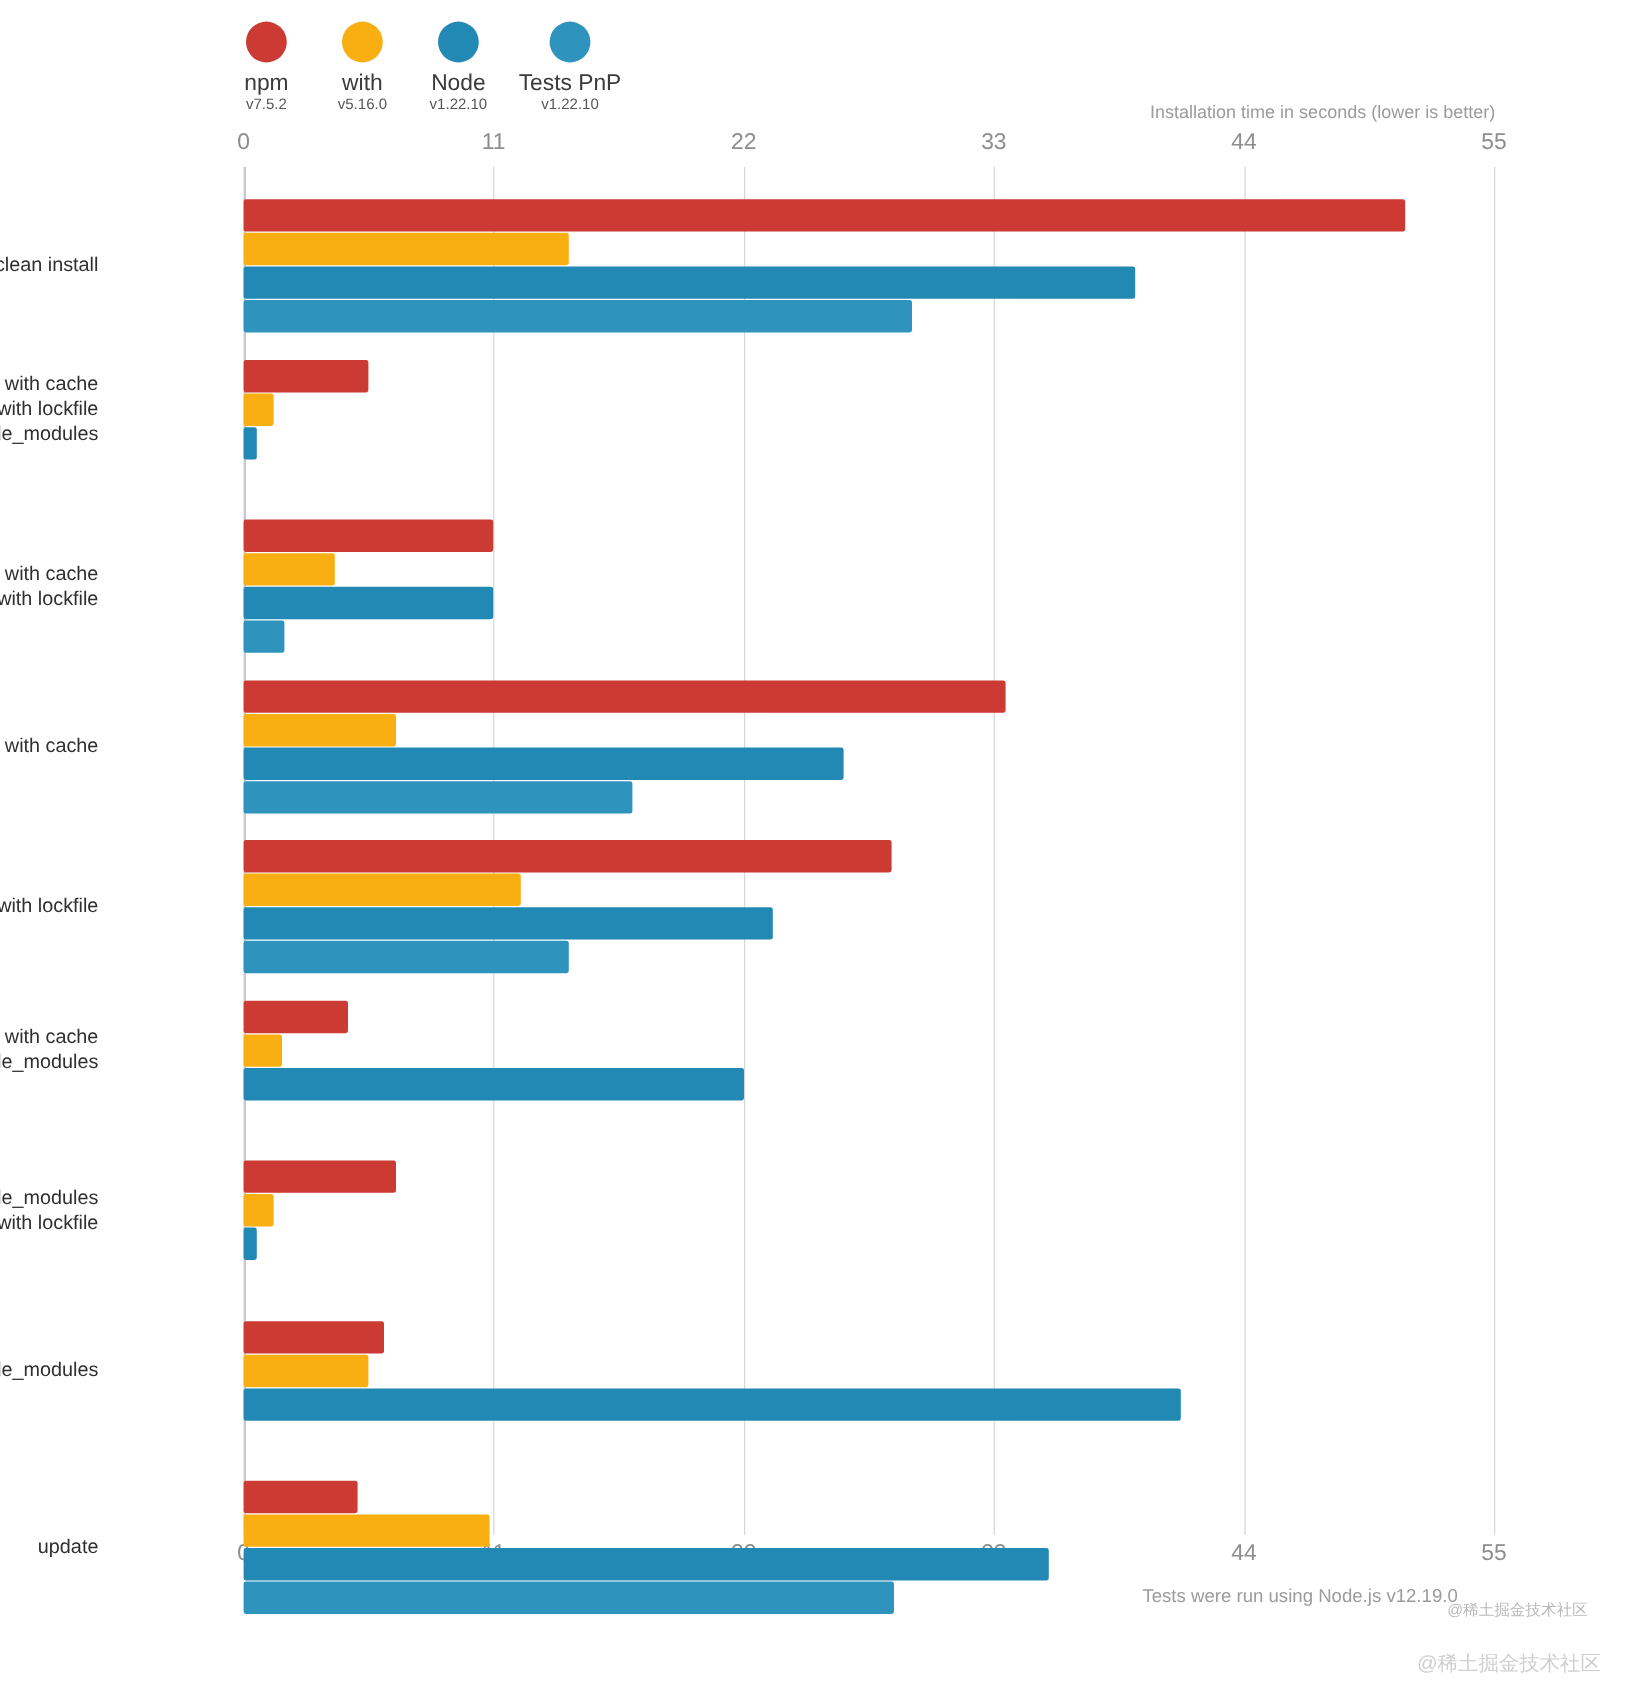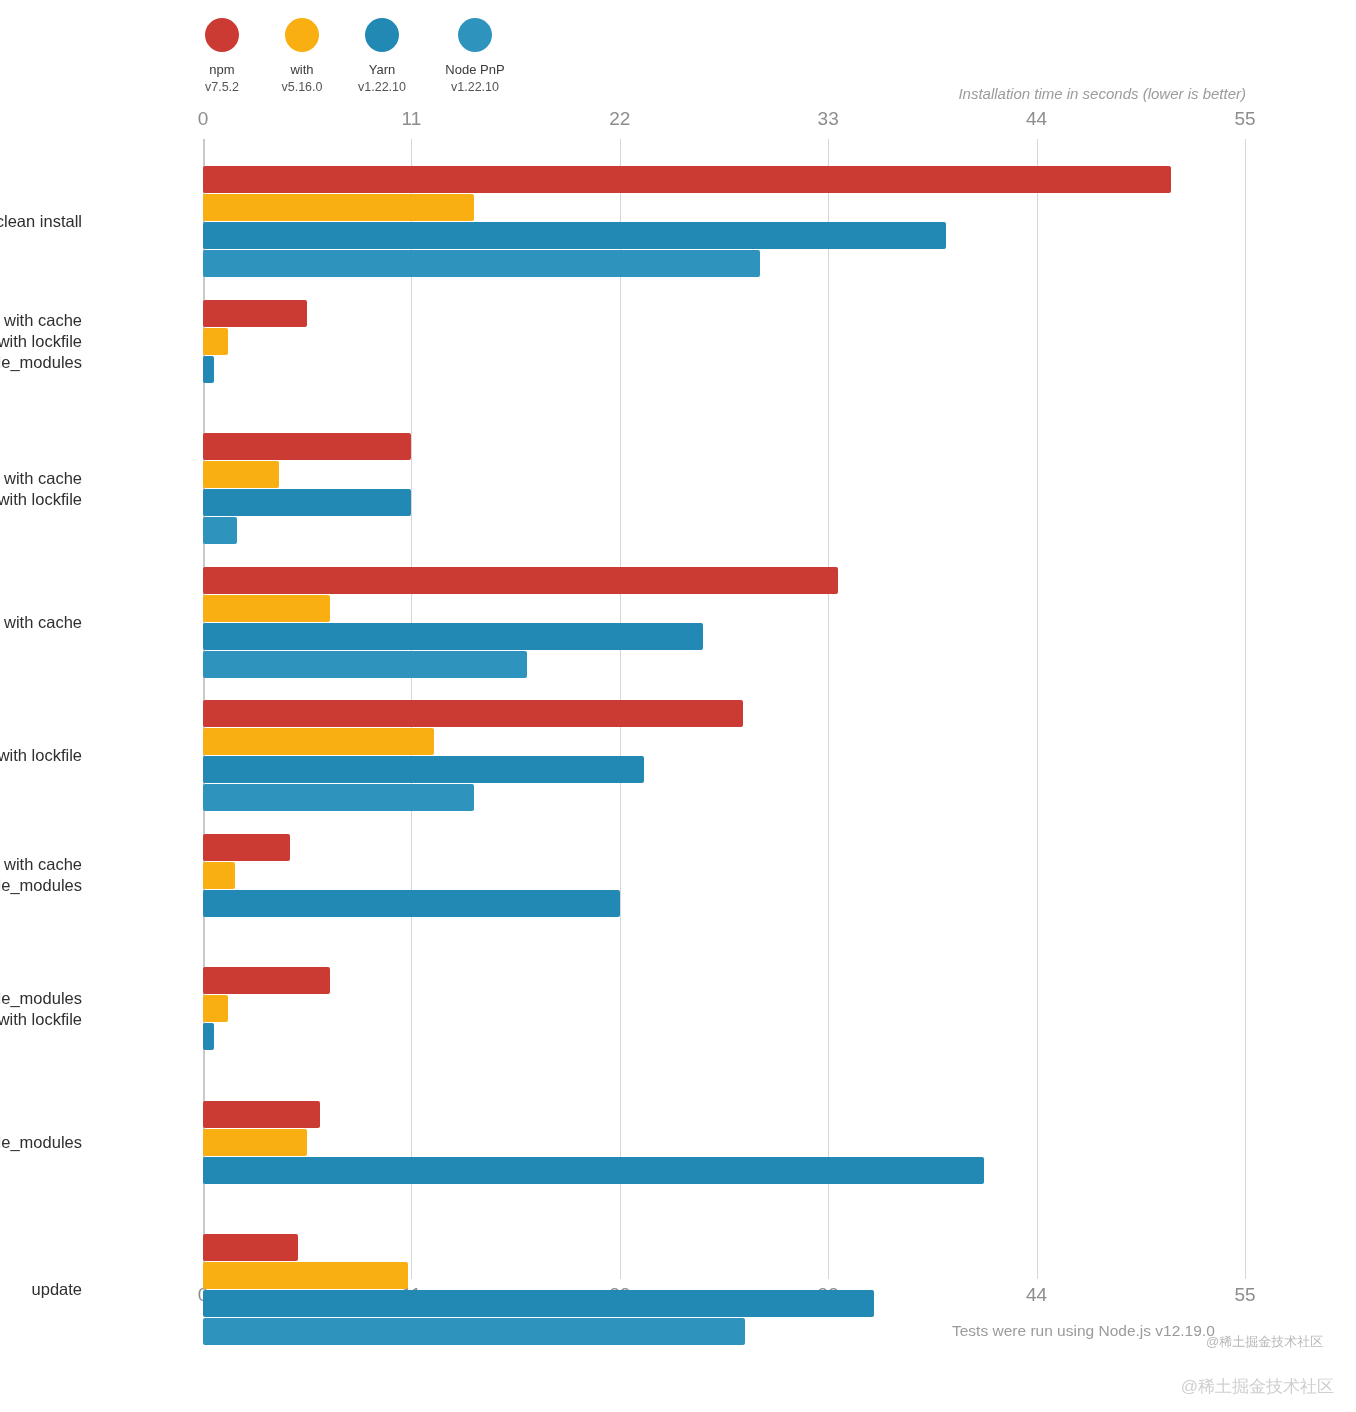--- a/index.html
+++ b/index.html
@@ -32,39 +32,38 @@
     width: 52px;
   }
   .legend-item.wide { width: 78px; }
   .legend-dot {
     width: 34px;
     height: 34px;
     border-radius: 50%;
     margin-bottom: 8px;
   }
   .legend-name {
-    font-size: 13px;
+    font-size: 19px;
     color: #3b3b3b;
     line-height: 19px;
     white-space: nowrap;
   }
   .legend-version {
     font-size: 12.5px;
     color: #555555;
     line-height: 16px;
     white-space: nowrap;
   }
 
   
   #subtitle {
     position: absolute;
     right: 110px;
     top: 85px;
     font-size: 15px;
-    font-style: italic;
     color: #9b9b9b;
     white-space: nowrap;
   }
 
   
   #plot {
     position: absolute;
     left: 203px;
     top: 139px;
     width: 1042px;
@@ -158,26 +157,26 @@
       <div class="legend-name">npm</div>
       <div class="legend-version">v7.5.2</div>
     </div>
     <div class="legend-item">
       <div class="legend-dot" style="background: rgb(249, 174, 18);"></div>
       <div class="legend-name">with</div>
       <div class="legend-version">v5.16.0</div>
     </div>
     <div class="legend-item">
       <div class="legend-dot" style="background: rgb(34, 136, 180);"></div>
-      <div class="legend-name">Yarn</div>
+      <div class="legend-name">Node</div>
       <div class="legend-version">v1.22.10</div>
     </div>
     <div class="legend-item wide">
       <div class="legend-dot" style="background: rgb(46, 148, 189);"></div>
-      <div class="legend-name">Node PnP</div>
+      <div class="legend-name">Tests PnP</div>
       <div class="legend-version">v1.22.10</div>
     </div>
   </div>
 
 <div id="subtitle">Installation time in seconds (lower is better)</div>
 
 <div id="plot">
   <div id="gridlines">
       <div class="gridline axis0" style="left: 0px;"></div>
       <div class="gridline" style="left: 208.4px;"></div>

